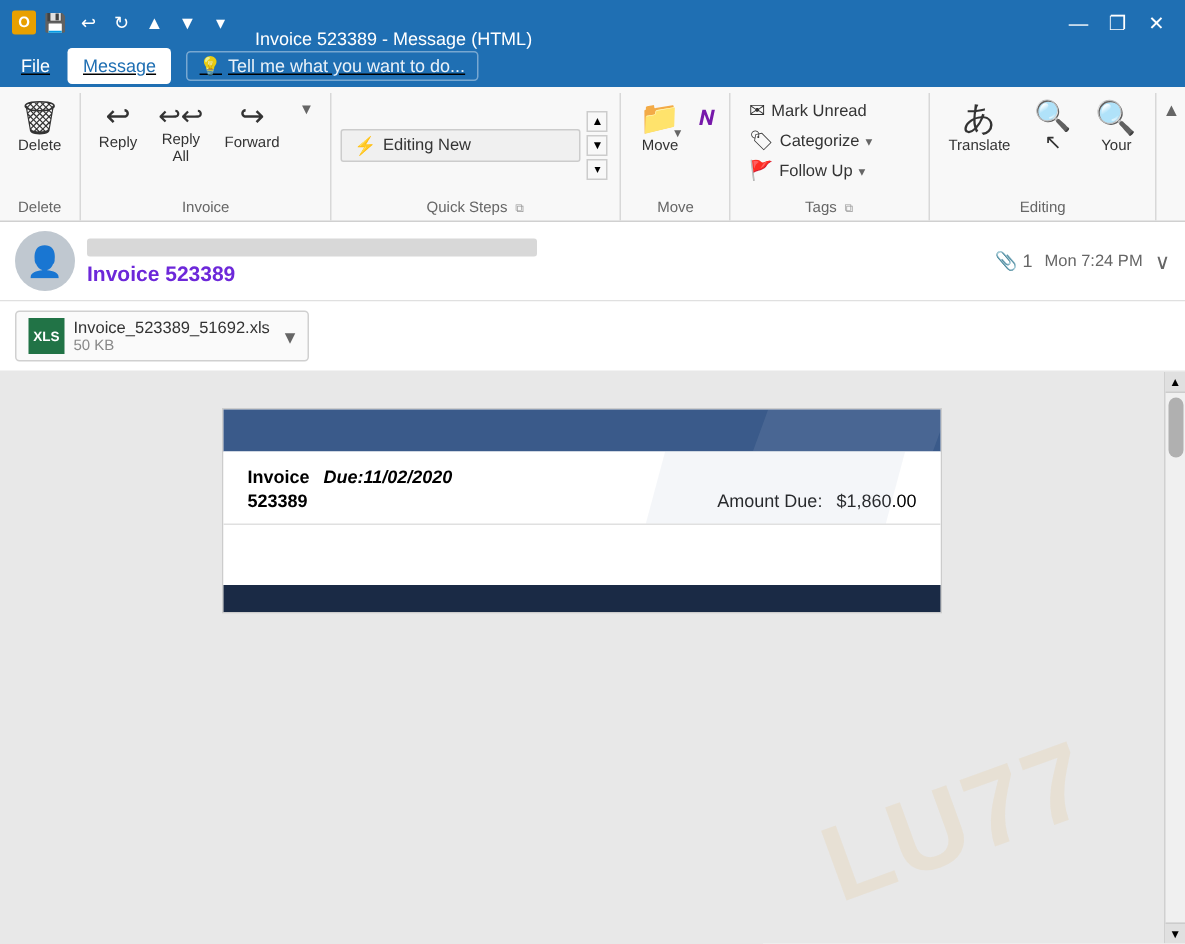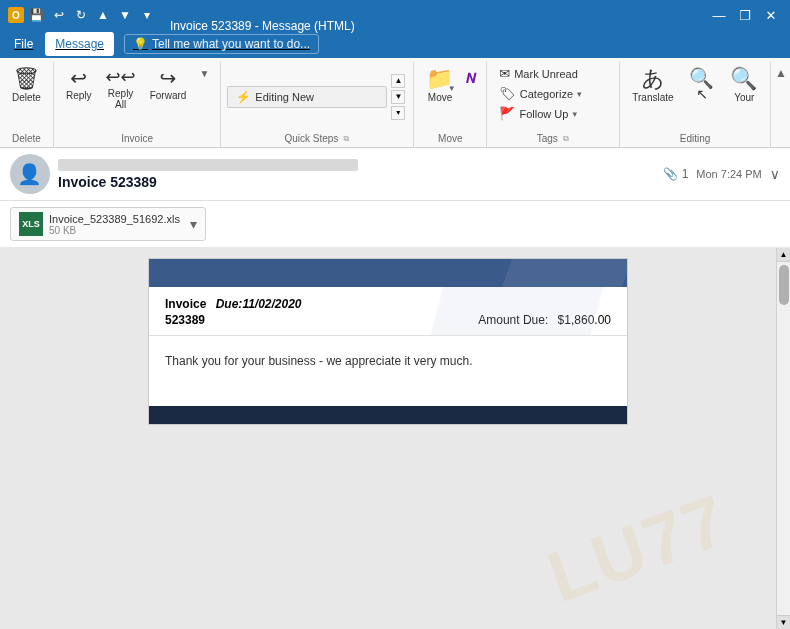--- a/index.html
+++ b/index.html
@@ -149,21 +149,21 @@
       padding: 6px 10px;
       display: flex;
       align-items: center;
       gap: 8px;
     }
     .avatar {
       width: 40px; height: 40px; background: #c0c8d0; border-radius: 50%;
       display: flex; align-items: center; justify-content: center; font-size: 18px; color: #888; flex-shrink: 0;
     }
     .email-meta { flex: 1; }
-    .email-subject { font-size: 14px; font-weight: 600; color: #0f172a; }
+    .email-subject { font-size: 14px; font-weight: 600; color: #6d28d9; }
     .email-from { font-size: 11px; color: #888; margin-top: 1px; background: #e8e8e8; height: 10px; width: 250px; border-radius: 2px; }
     .email-timestamp { font-size: 11px; color: #666; white-space: nowrap; }
 
     
     .attachment-bar {
       background: white;
       padding: 6px 10px;
       border-bottom: 1px solid #e8e8e8;
       display: flex;
       align-items: center;
@@ -186,21 +186,21 @@
       background: #e8e8e8;
       flex: 1;
       display: flex;
       padding: 0;
       overflow: hidden;
       position: relative;
     }
     .email-body-scroll {
       flex: 1;
       overflow-y: auto;
-      padding: 10px 14px;
+      padding: 24px 14px;
     }
     .scrollbar-track {
       width: 14px;
       background: #f0f0f0;
       border-left: 1px solid #d0d0d0;
       display: flex;
       flex-direction: column;
       align-items: center;
     }
     .scroll-arrow {
@@ -489,21 +489,20 @@
             </div>
             <div style="font-weight:bold;margin-top:2px;">523389</div>
           </div>
           <div>
             <span>Amount Due:</span>
             <span style="margin-left:6px;">$1,860.00</span>
           </div>
         </div>
 
         <div class="invoice-body">
-          <p>Thank you for your business - we appreciate it very much.</p>
         </div>
 
         <div class="invoice-footer-band"></div>
       </div>
 
       <div class="watermark">LU77</div>
     </div>
 
     <div class="scrollbar-track">
       <div class="scroll-arrow">▲</div>

